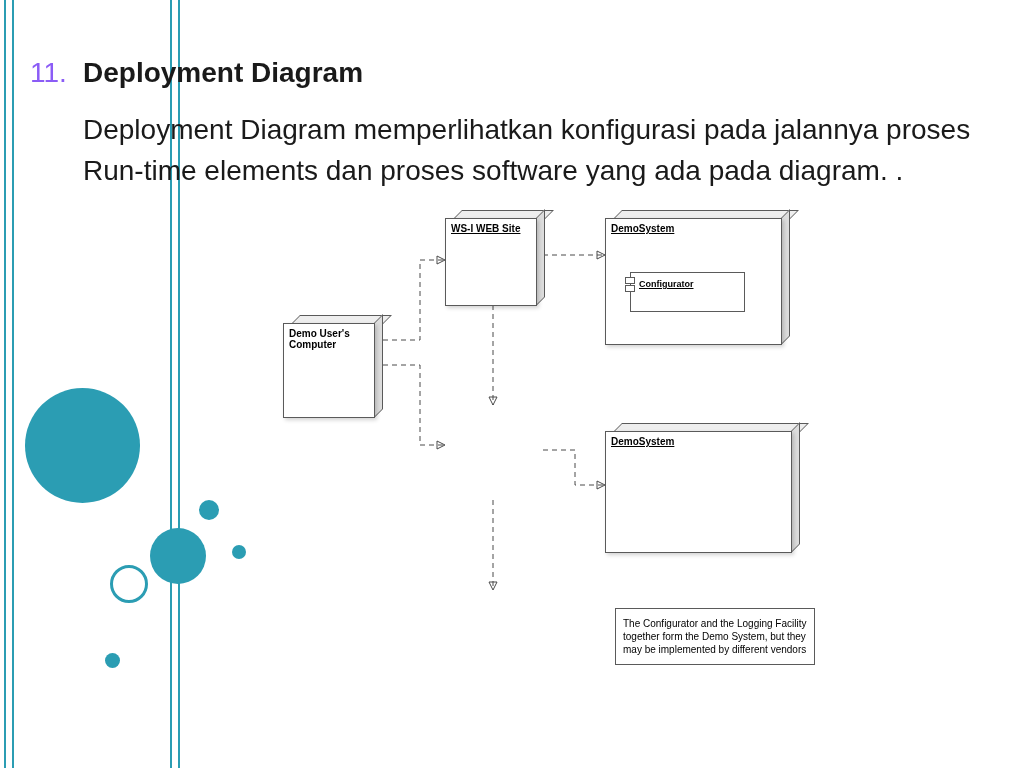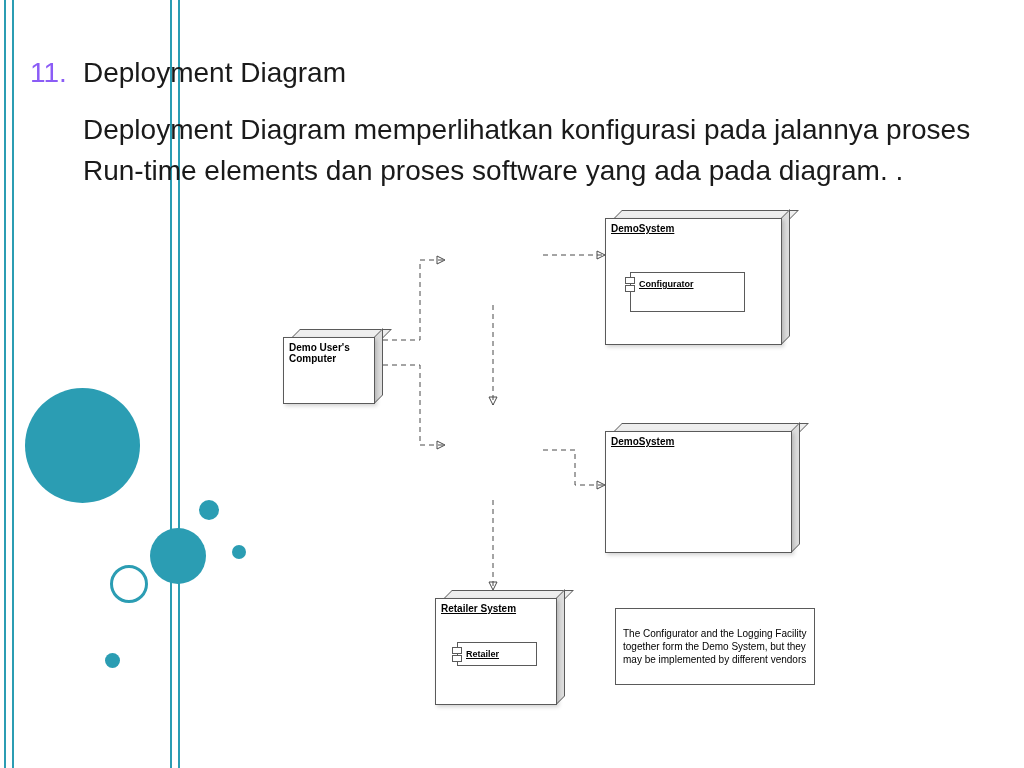--- a/index.html
+++ b/index.html
@@ -4,21 +4,21 @@
   <style>
     * { box-sizing: border-box; }
     body { margin:0; width:1024px; height:768px; background:#fff; font-family: Arial, sans-serif; color:#000; position:relative; overflow:hidden; }
     .vbar { position:absolute; top:0; bottom:0; background:#2b9db3; } 
     .vbar.b1 { left:4px;  width:2px; }
     .vbar.b2 { left:12px; width:2px; }
     .vbar.b3 { left:170px; width:2px; }
     .vbar.b4 { left:178px; width:2px; }
 
     .slidenum { position:absolute; left:30px; top:57px; font-size:28px; font-family: "Arial Narrow", Arial, sans-serif; color:#8b5cf6; font-weight:400; }
-    .title { position:absolute; left:83px; top:57px; font-size:28px; font-family: "Arial Narrow", Arial, sans-serif; color:#1a1a1a; font-weight:400; }
+    .title { position:absolute; left:83px; top:57px; font-size:28px; font-family: "Arial Narrow", Arial, sans-serif; color:#1a1a1a; font-weight:700; }
     .body  { position:absolute; left:83px; top:110px; width:900px; font-size:28px; line-height:1.45; font-family: "Arial Narrow", Arial, sans-serif; color:#1a1a1a; }
 
     
     .circ { position:absolute; border-radius:50%; background:#2b9db3; }
     .circ.full  { }
     .circ.ring  { background:#fff; border:3px solid #2b9db3; }
     .cA { left:25px;  top:388px; width:115px; height:115px; } 
     .cB { left:150px; top:528px; width:56px;  height:56px; }   
     .cC { left:199px; top:500px; width:20px;  height:20px; }  
     .cD { left:232px; top:545px; width:14px;  height:14px; }  
@@ -40,21 +40,21 @@
     
     .component { position:absolute; border:1px solid #5a5a5a; background:#fff; }
     .component::before, .component::after {
       content:""; position:absolute; left:-6px; width:8px; height:5px; background:#fff; border:1px solid #5a5a5a;
     }
     .component::before { top:4px; }
     .component::after  { top:12px; }
     .component .clabel { font:700 9px Arial; padding-left:8px; line-height:22px; text-decoration:underline; white-space:nowrap; }
 
     
-    .note { position:absolute; border:1px solid #5a5a5a; background:#fff; padding:18px 7px; font:400 10px Arial; line-height:1.3; width:200px; }
+    .note { position:absolute; border:1px solid #5a5a5a; background:#fff; padding:8px 7px; font:400 10px Arial; line-height:1.3; width:200px; }
 
     
     svg.wires { position:absolute; left:0; top:0; overflow:visible; }
     svg.wires line, svg.wires polyline { stroke:#4a4a4a; stroke-width:1; fill:none; stroke-dasharray:5 4; }
     svg.wires polygon.arrow { fill:none; stroke:#4a4a4a; stroke-width:1; stroke-dasharray:0; }
   </style>
 </head>
 <body>
 
 <div class="vbar b1"></div>
@@ -89,22 +89,30 @@
     <polyline points="218,105 218,205"></polyline>
     <polygon class="arrow" points="218,205 214,197 222,197"></polygon>
 
     <polyline points="268,250 300,250 300,285 330,285"></polyline>
     <polygon class="arrow" points="330,285 322,281 322,289"></polygon>
 
     <polyline points="218,300 218,390"></polyline>
     <polygon class="arrow" points="218,390 214,382 222,382"></polygon>
   </svg>
 
+  <div class="node" style="left:170px; top:10px; width:100px; height:96px;">
+    <div class="node3d">
+        <div class="topf"></div>
+        <div class="sidef"></div>
+        <div class="face"></div>
+      </div>
+    <div class="nlabel">WS-I WEB Site</div>
+  </div>
 
-  <div class="node" style="left:8px; top:115px; width:100px; height:75px;margin-top:14px;">
+  <div class="node" style="left:8px; top:115px; width:100px; height:103px;">
     <div class="node3d">
         <div class="topf"></div>
         <div class="sidef"></div>
         <div class="face"></div>
       </div>
     <div class="nlabel nodec">Demo User's Computer</div>
   </div>
 
   <div class="node" style="left:330px; top:10px; width:185px; height:135px;">
     <div class="node3d">
@@ -121,27 +129,16 @@
 
   <div class="node" style="left:330px; top:223px; width:195px; height:130px;">
     <div class="node3d">
         <div class="topf"></div>
         <div class="sidef"></div>
         <div class="face"></div>
       </div>
     <div class="nlabel">DemoSystem</div>
   </div>
 
-  <div class="node" style="left:160px; top:390px; width:130px; height:115px;">
-    <div class="node3d">
-        <div class="topf"></div>
-        <div class="sidef"></div>
-        <div class="face"></div>
-      </div>
-    <div class="nlabel">Retailer System</div>
-    <div class="component" style="left:22px; top:52px; width:80px; height:24px;">
-      <div class="clabel">Retailer</div>
-    </div>
-  </div>
 
   <div class="note" style="left:340px; top:408px;">The Configurator and the Logging Facility together form the Demo System, but they may be implemented by different vendors</div>
 
 </div>
 
 </body></html>

